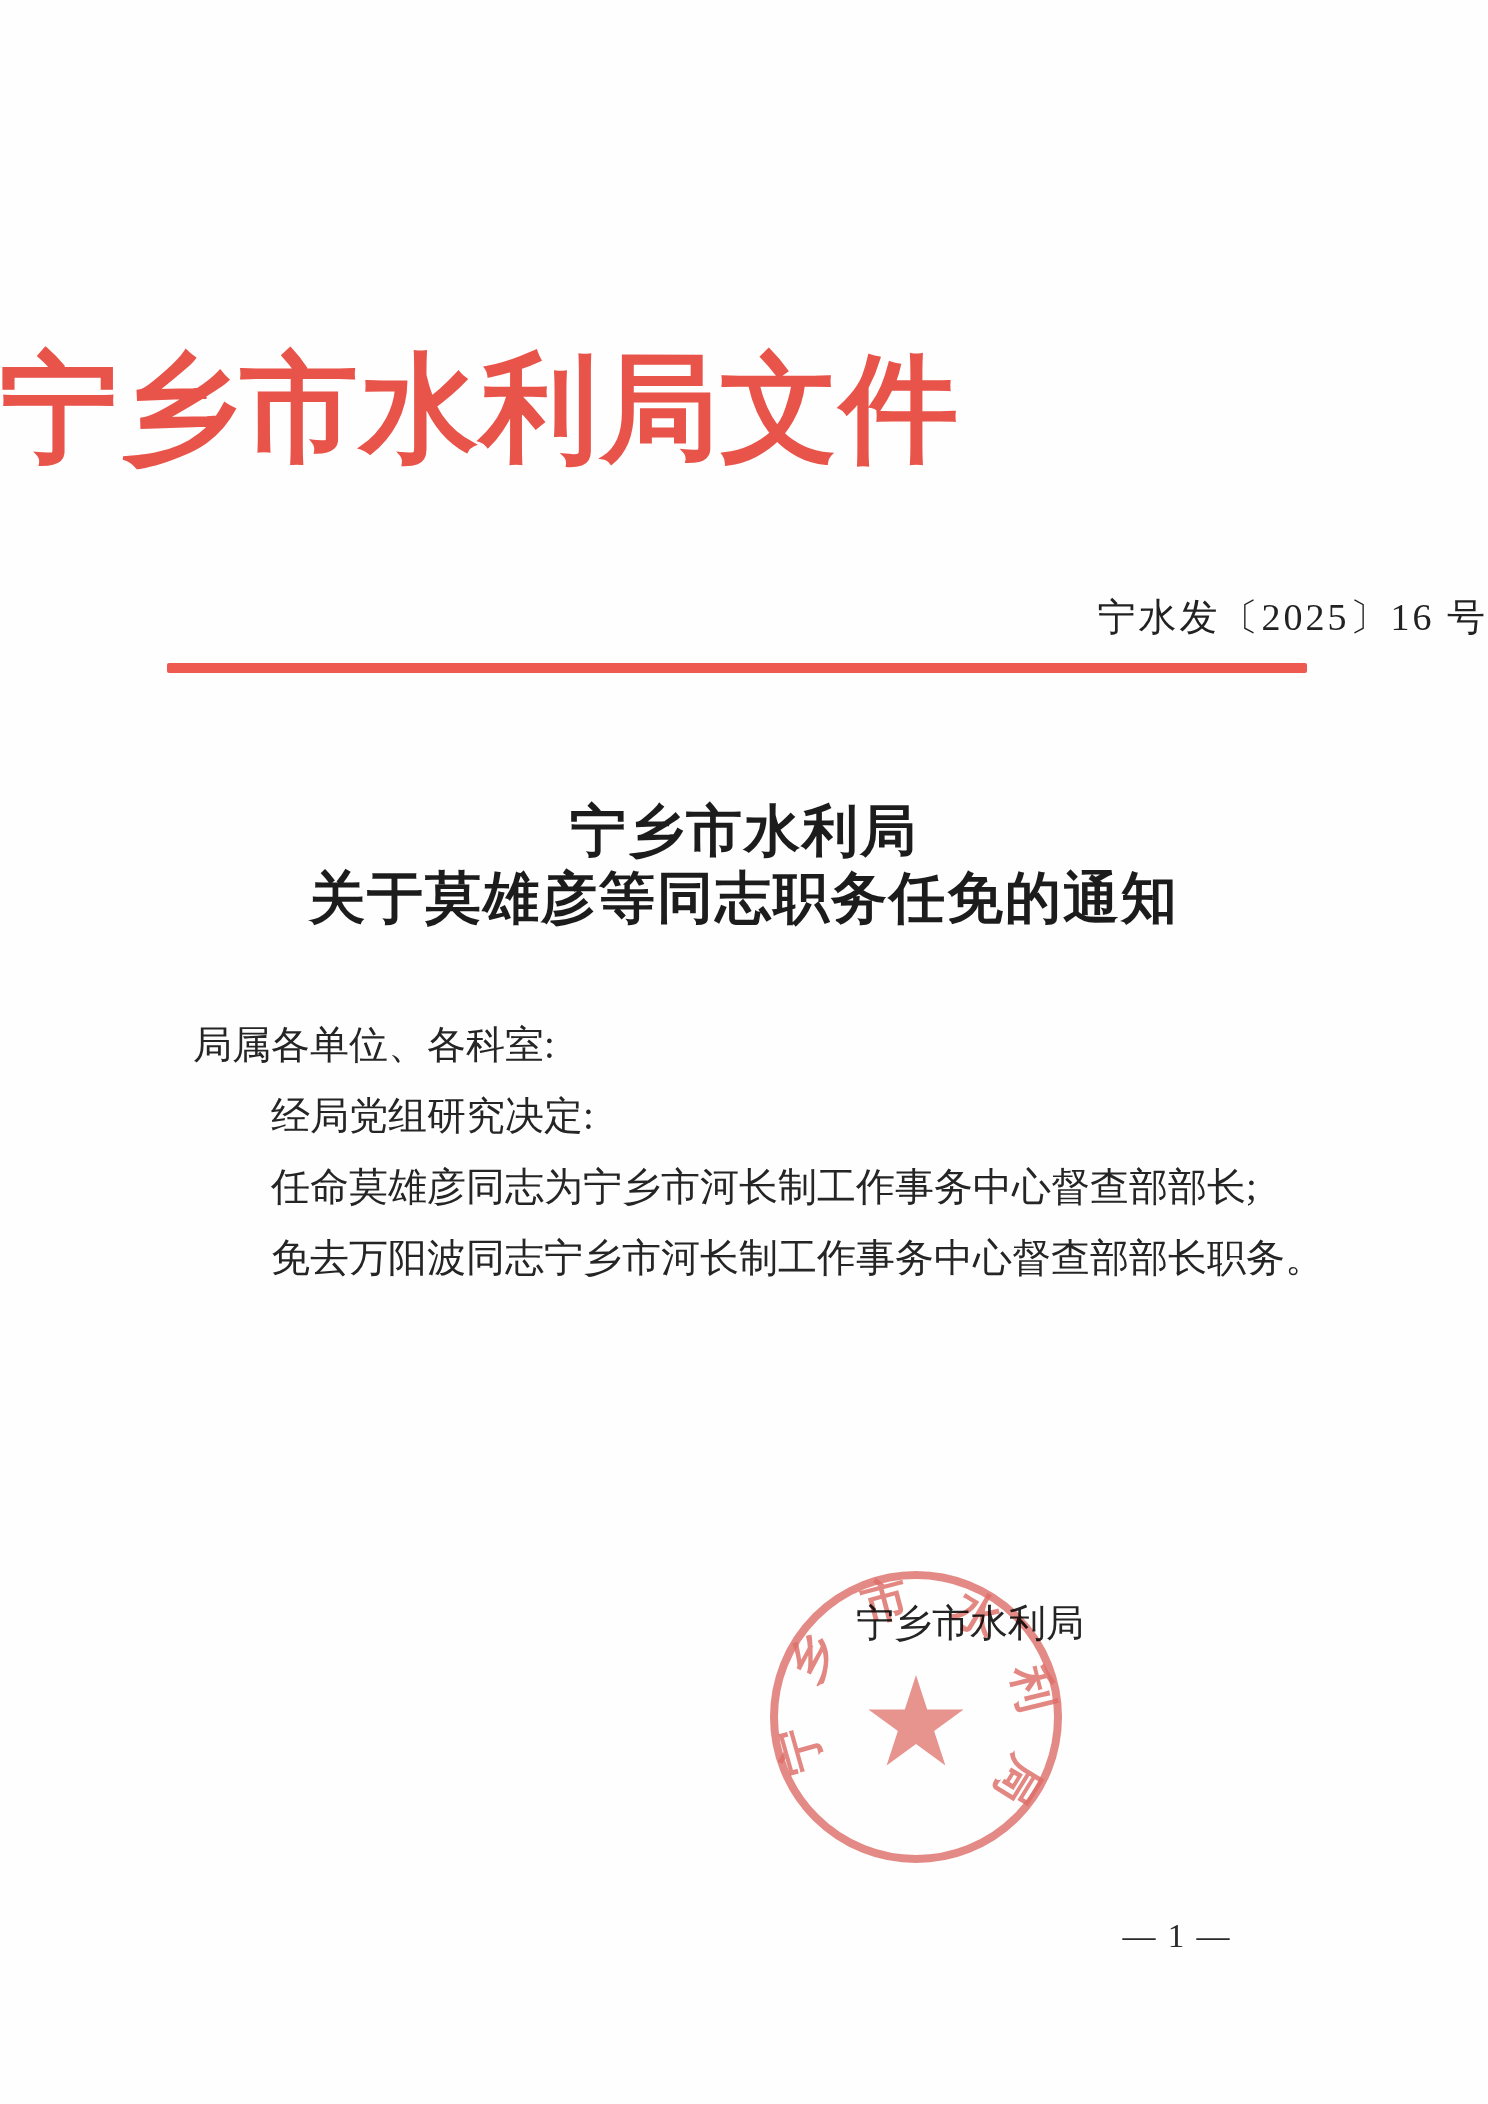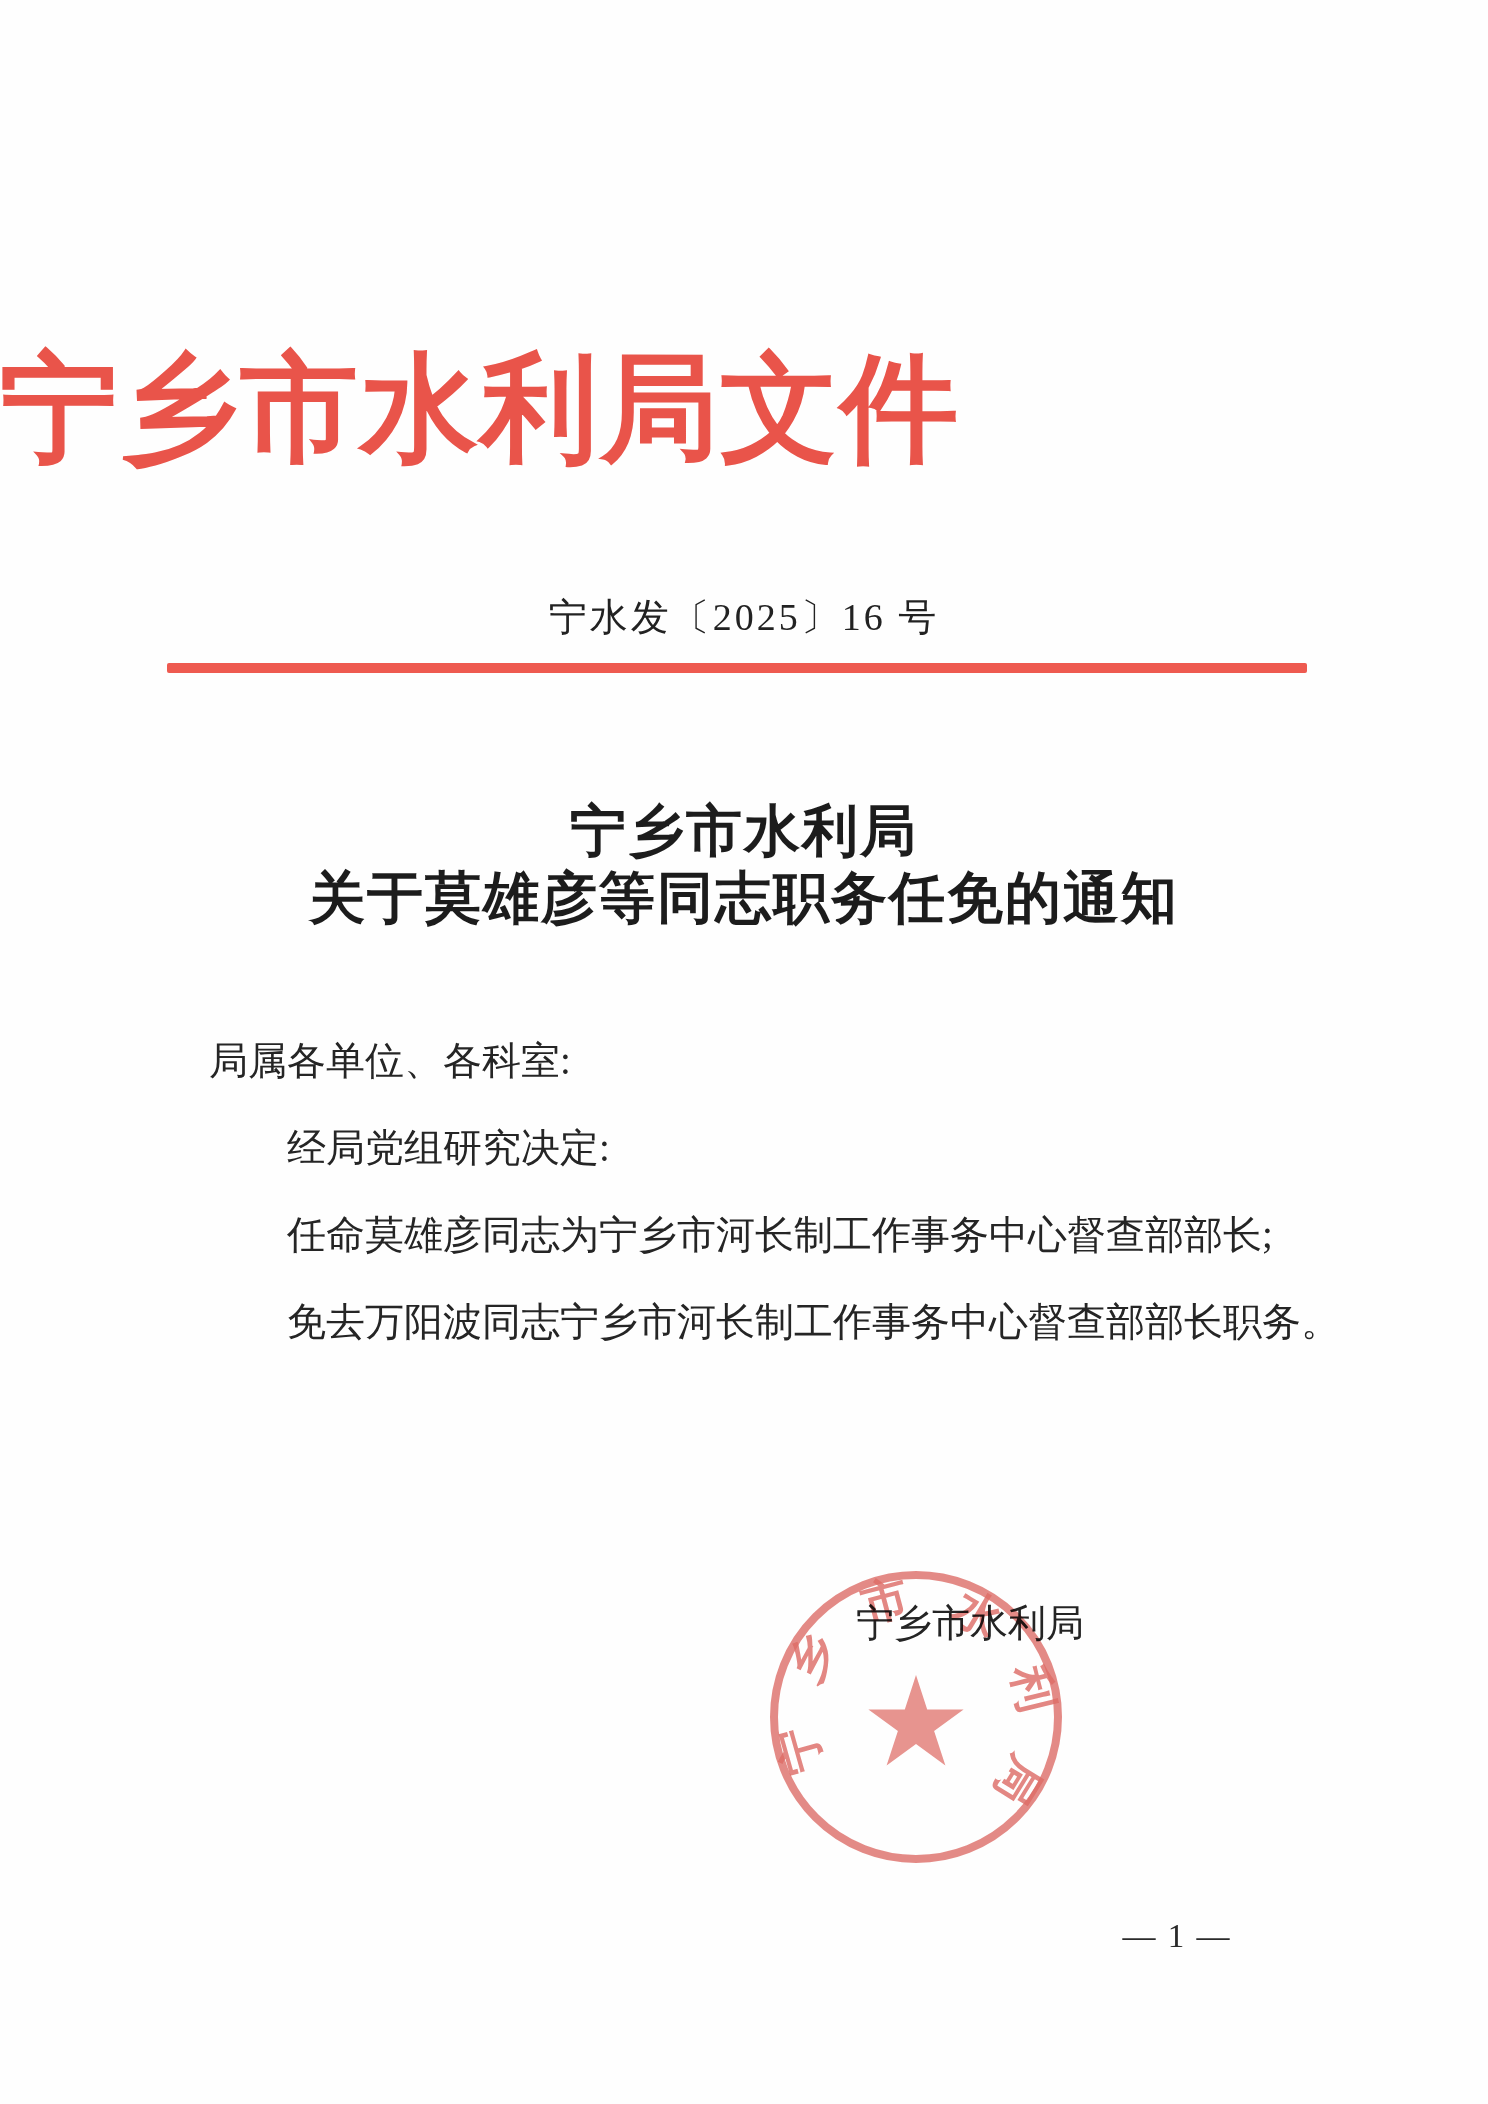--- a/index.html
+++ b/index.html
@@ -28,21 +28,21 @@
     text-align:left;
     font-size:118px;
     font-weight:bold;
     letter-spacing:2px;
     color:var(--header-red);
     white-space:nowrap;
   }
   .doc-number{
     position:absolute;
     top:592px;left:0;width:100%;
-    text-align:center;
+    text-align:right;
     font-size:38px;
     letter-spacing:3px;
     color:var(--ink-black);
   }
   .red-rule{
     position:absolute;
     top:663px;left:167px;
     width:1140px;height:10px;
     background:var(--rule-red);
     border-radius:2px;
@@ -58,21 +58,21 @@
     color:#1c1c1c;
   }
   .body-block{
     position:absolute;
     top:1009px;left:193px;
     width:1150px;
     font-size:39px;
     line-height:71px;
     color:#252525;
   }
-  .body-block p{margin:16px;white-space:nowrap;}
+  .body-block p{margin:0;white-space:nowrap;}
   .body-block p.indent{text-indent:2em;}
   .signature-block{
     position:absolute;
     top:1590px;left:770px;
     width:400px;
     text-align:center;
     font-size:38px;
     line-height:67px;
     color:#242424;
     white-space:nowrap;

